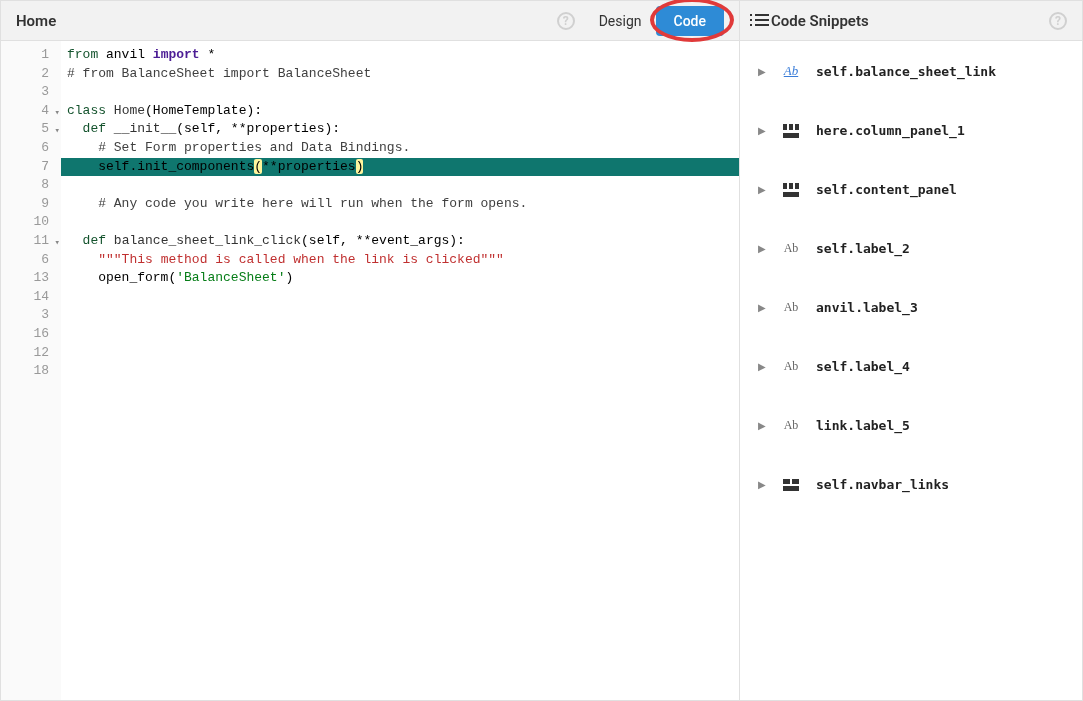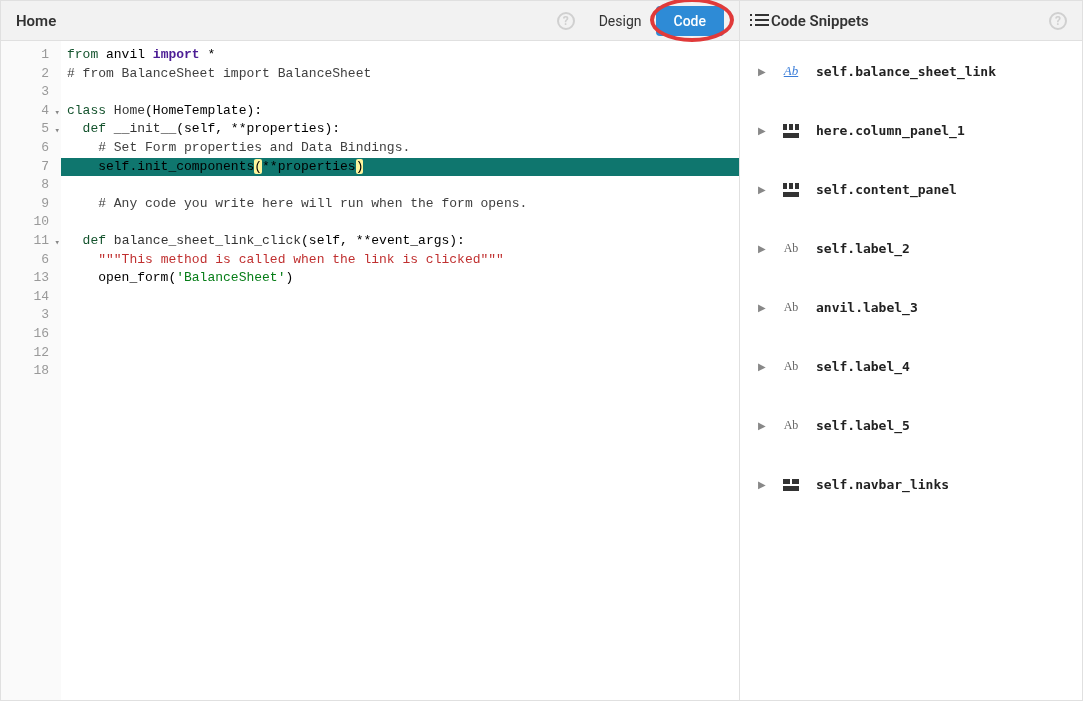--- a/index.html
+++ b/index.html
@@ -156,21 +156,21 @@
           <span class="snippet-icon">
             <span class="icon-ab">Ab</span>
           </span>
           <span class="snippet-label">self.label_4</span>
         </div>
         <div class="snippet-item">
           <span class="expand-arrow">▶</span>
           <span class="snippet-icon">
             <span class="icon-ab">Ab</span>
           </span>
-          <span class="snippet-label">self.label_5</span>
+          <span class="snippet-label">link.label_5</span>
         </div>
         <div class="snippet-item">
           <span class="expand-arrow">▶</span>
           <span class="snippet-icon">
             <div class="icon-navbar">
               <div style="display:flex;gap:2px">
                 <div style="width:7px;height:5px;background:#333"></div>
                 <div style="width:7px;height:5px;background:#333"></div>
               </div>
               <div style="width:16px;height:5px;background:#333"></div>

